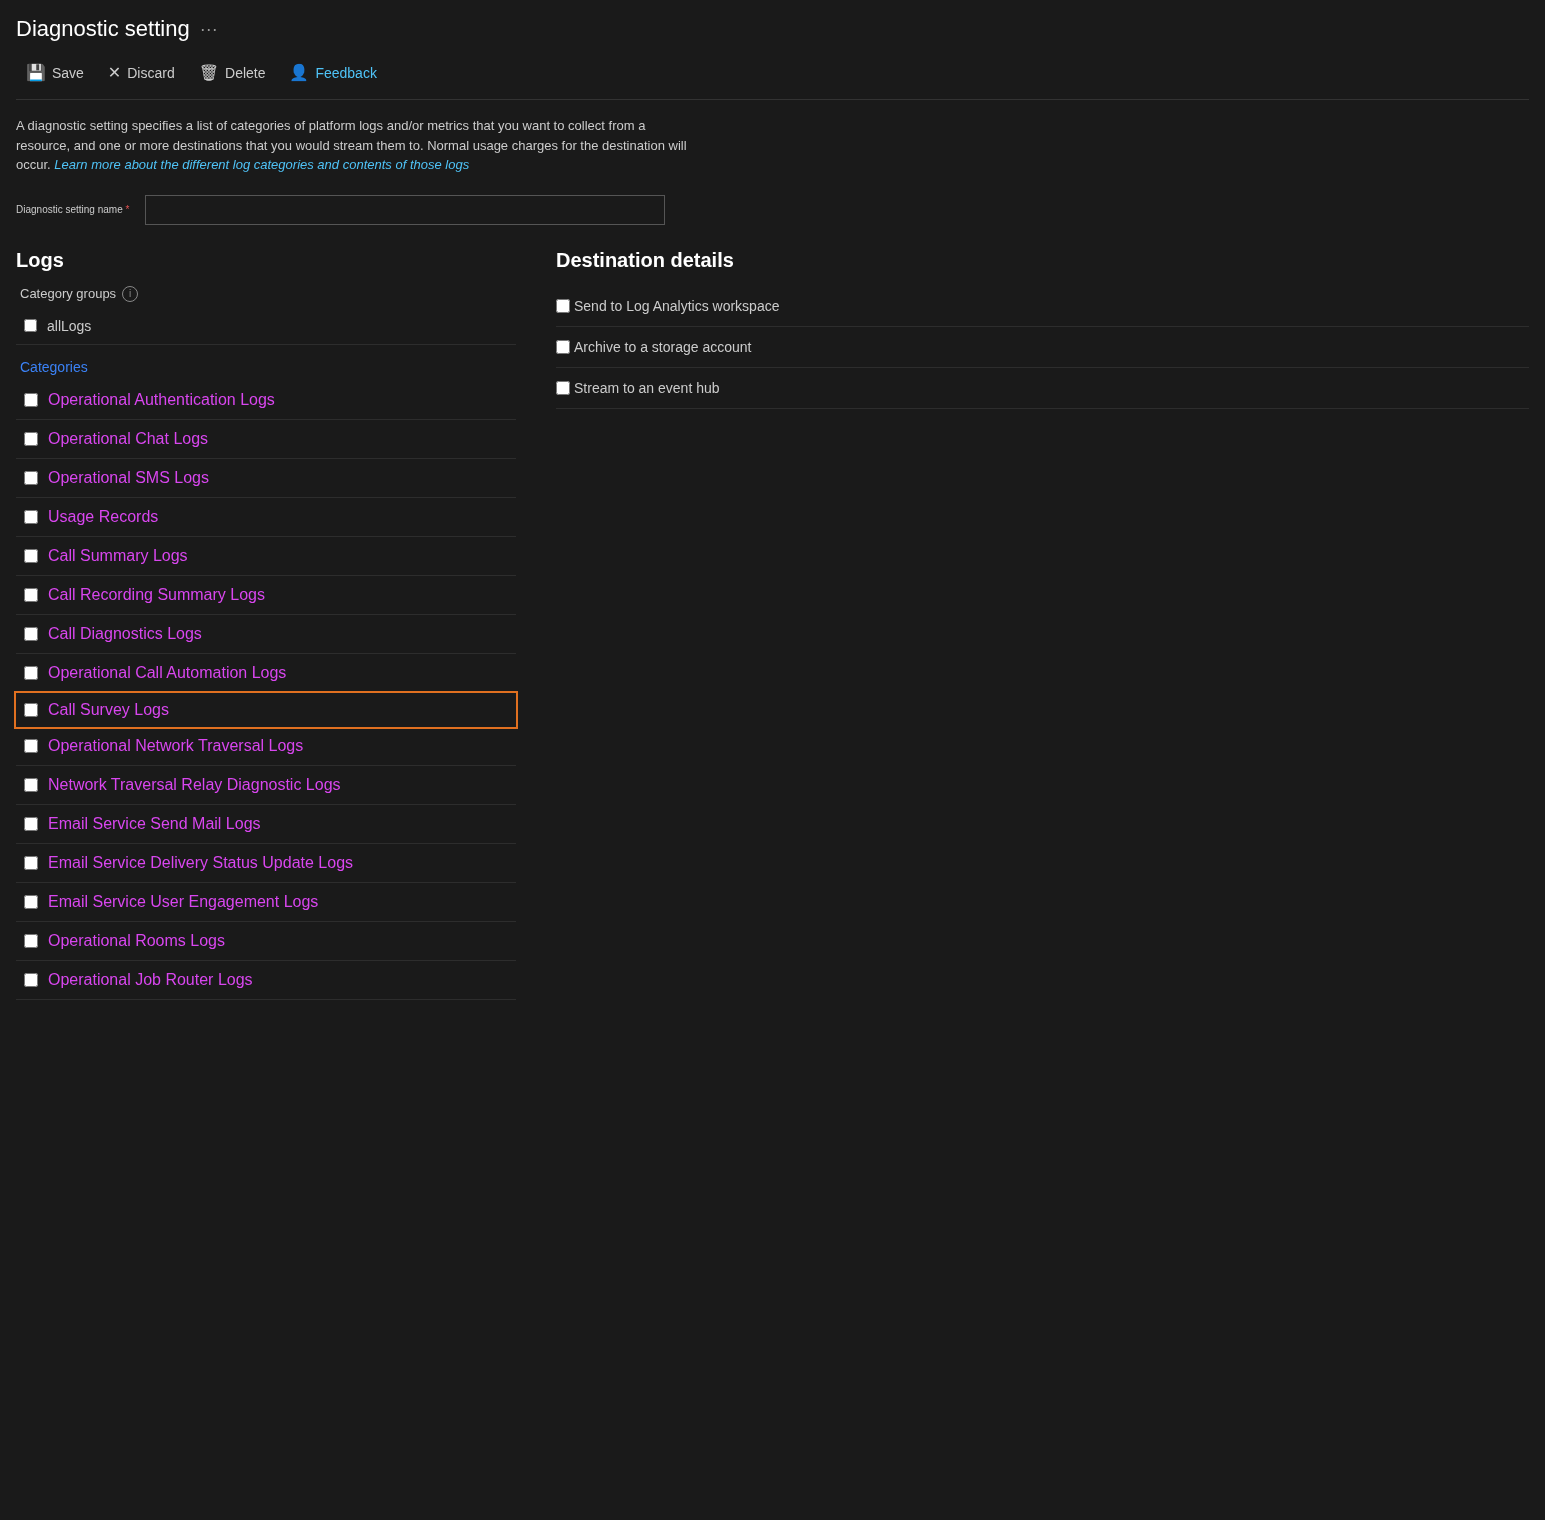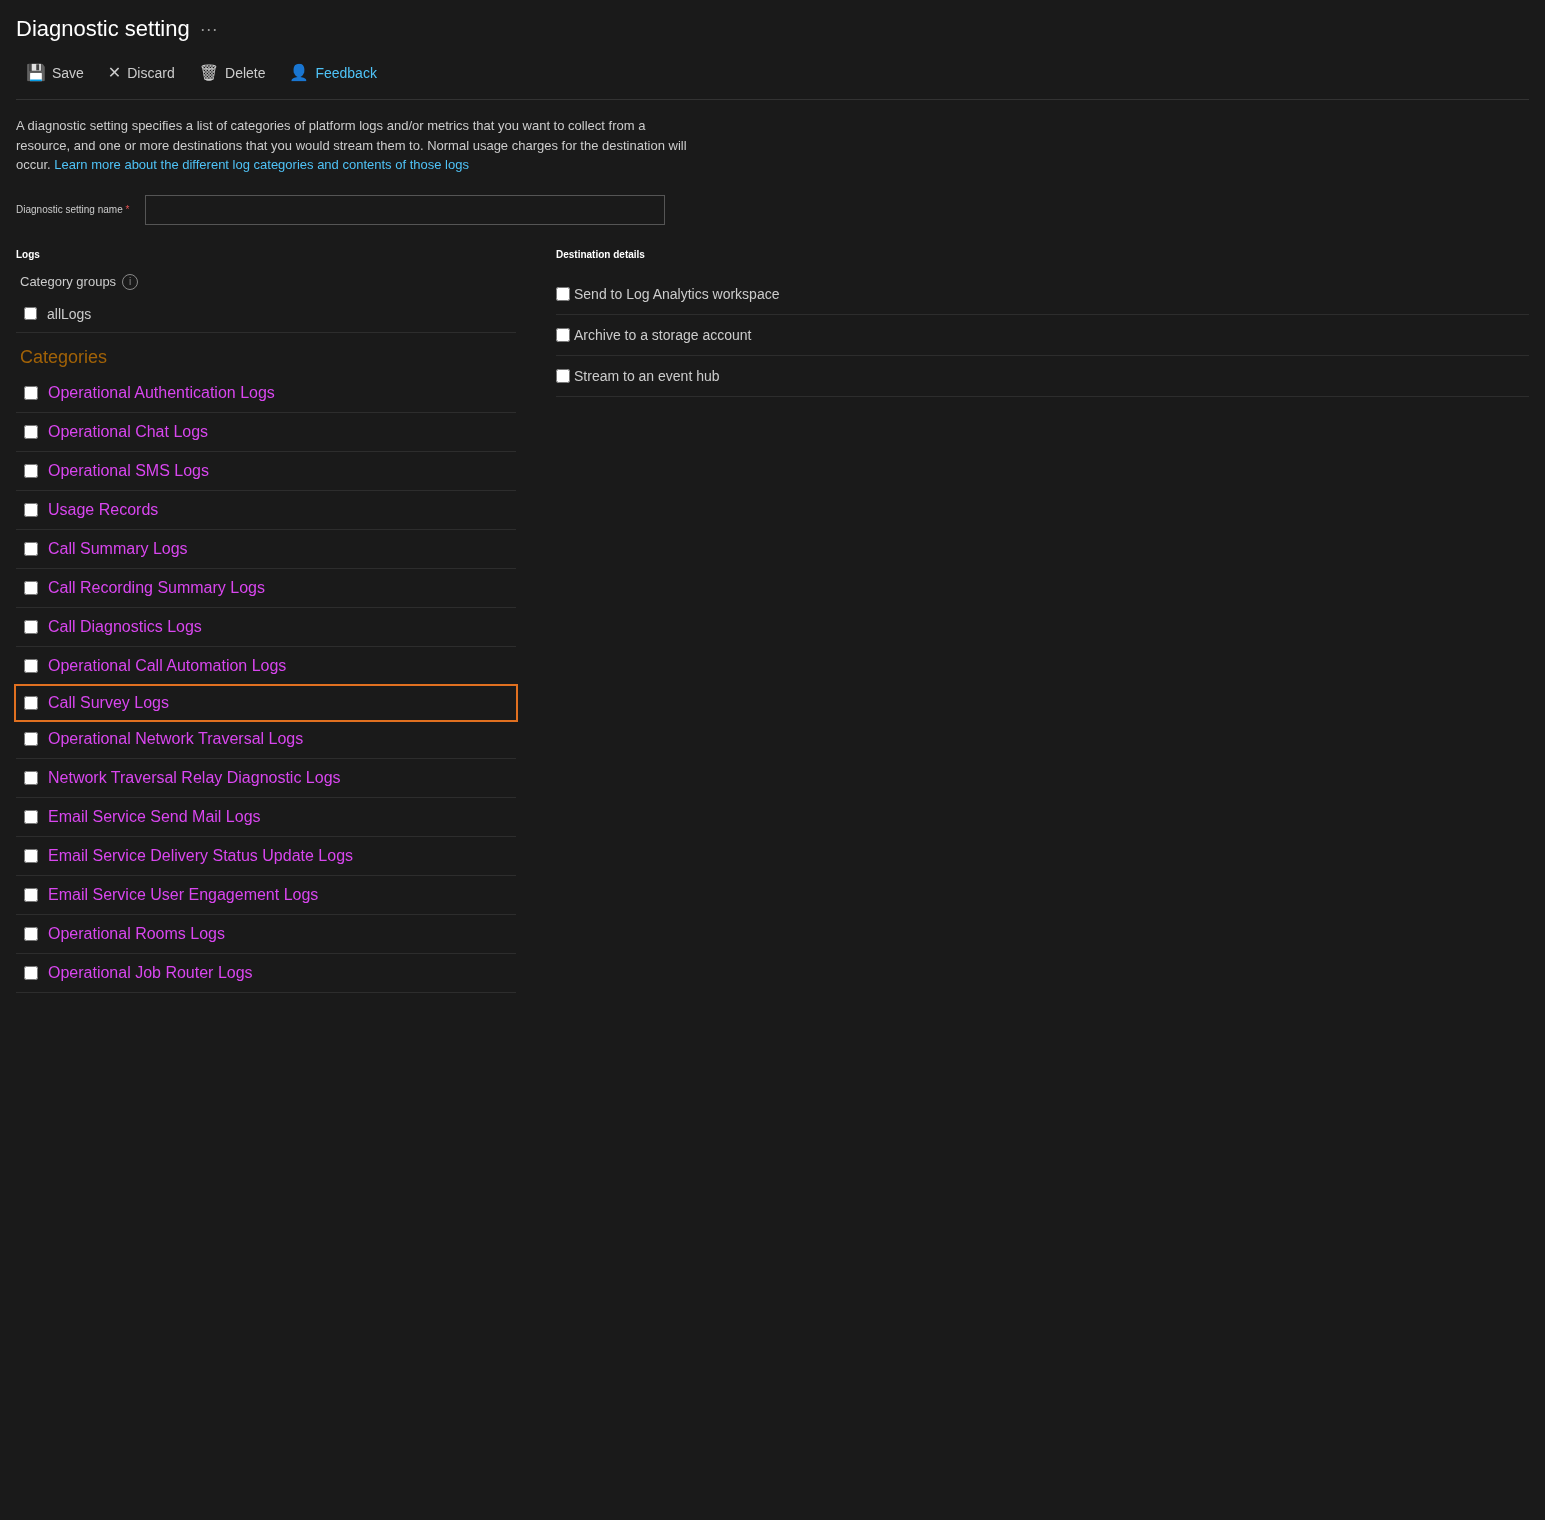--- a/index.html
+++ b/index.html
@@ -74,20 +74,21 @@
       font-size: 13px;
       color: #cccccc;
       line-height: 1.5;
       margin-bottom: 20px;
       max-width: 680px;
     }
 
     .description-text a {
       color: #4fc3f7;
       text-decoration: none;
+      font-style: italic;
     }
 
     .setting-name-row {
       display: flex;
       align-items: center;
       gap: 16px;
       margin-bottom: 24px;
     }
 
     .setting-name-label {
@@ -120,21 +121,21 @@
       flex: 0 0 520px;
       padding-right: 20px;
     }
 
     .destination-column {
       flex: 1;
       padding-left: 20px;
     }
 
     .section-heading {
-      font-size: 10px;
+      font-size: 20px;
       font-weight: 600;
       color: #ffffff;
       margin-bottom: 14px;
     }
 
     .subsection-heading {
       display: flex;
       align-items: center;
       gap: 6px;
       font-size: 13px;
@@ -180,22 +181,22 @@
       width: 14px;
       height: 14px;
       accent-color: #4fc3f7;
       cursor: pointer;
       background: #1a1a1a;
       border: 1px solid #666;
       flex-shrink: 0;
     }
 
     .categories-label {
-      font-size: 18px;
-      color: #a16207;
+      font-size: 14px;
+      color: #3b82f6;
       margin: 14px 0 6px 4px;
     }
 
     .alllogs-item {
       display: flex;
       align-items: center;
       gap: 10px;
       padding: 6px 0 10px 8px;
       border-bottom: 1px solid #2d2d2d;
       margin-top: 8px;

